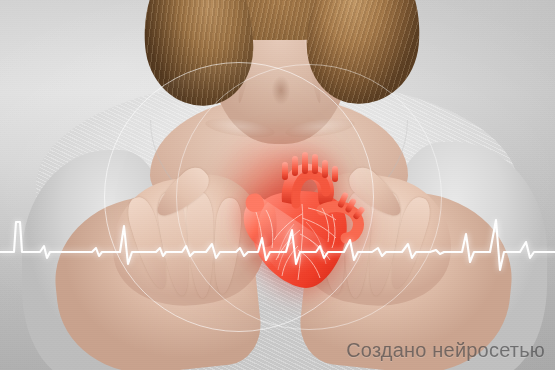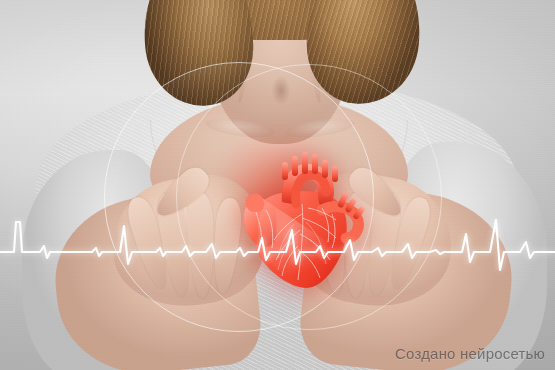--- a/index.html
+++ b/index.html
@@ -236,21 +236,21 @@
     stroke-width:2.1;
     stroke-linejoin:round;
     stroke-linecap:round;
     filter:drop-shadow(0 0 3px rgba(255,255,255,.75));
   }
 
   
   .watermark{
     position:absolute;
     right:10px; bottom:8px;
-    font-size:15px;
+    font-size:20px;
     letter-spacing:.2px;
     color:rgba(60,60,62,.62);
     text-shadow:0 1px 0 rgba(255,255,255,.16);
     white-space:nowrap;
     user-select:none;
   }
 
   
   .grain{
     position:absolute;inset:0;pointer-events:none;

